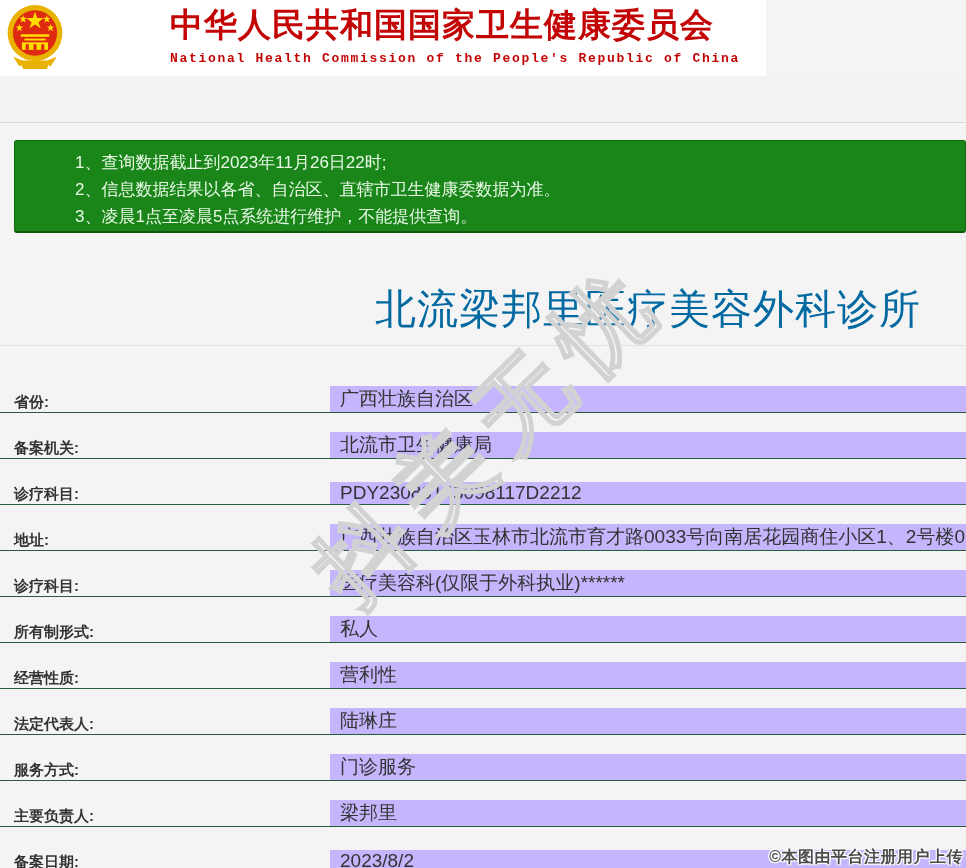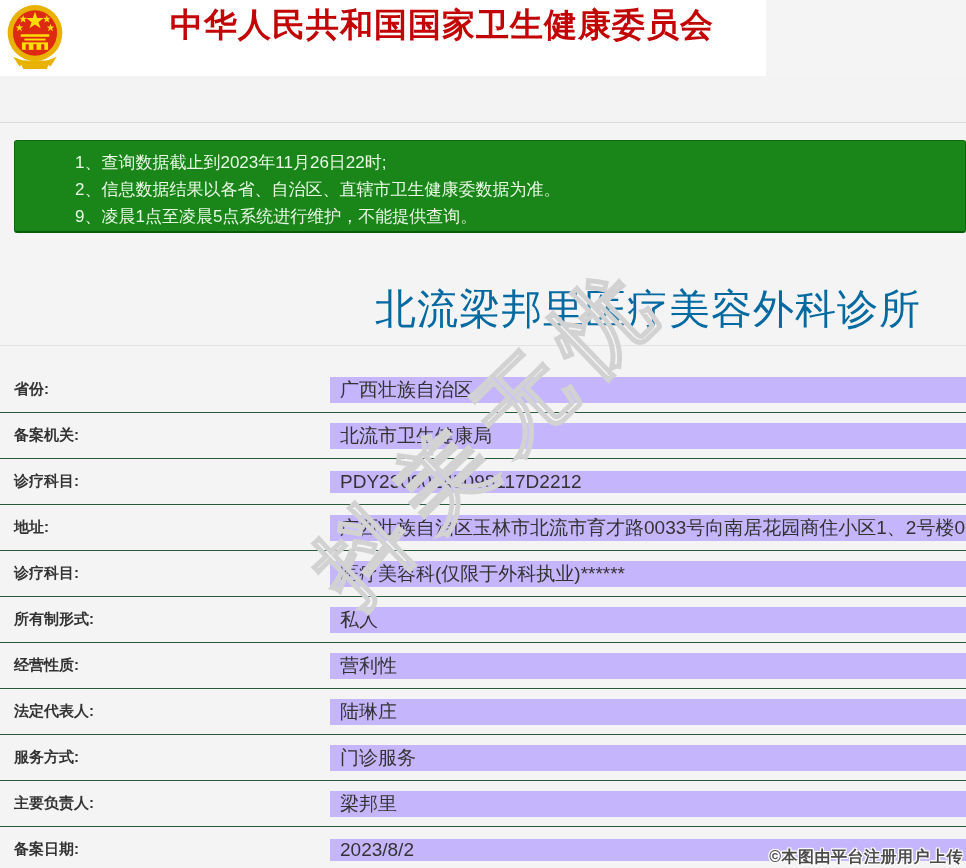--- a/index.html
+++ b/index.html
@@ -64,21 +64,21 @@
   .section-divider {
     position:absolute; left:0; top:345px; width:966px; height:1px;
     background:#e2e2e3;
   }
 
   
   .info-table {
     position:absolute; left:0; top:367px; width:966px;
   }
   .info-row {
-    display:flex; height:46px; align-items:center;
+    display:flex; height:46px; align-items:flex-end;
     border-bottom:1px solid #285a3c;
   }
   .info-label {
     width:330px; flex:0 0 330px;
     padding-left:14px;
     display:flex; align-items:center;
     font-size:15px; font-weight:bold; color:#333;
     background:transparent;
   }
   .info-value {
@@ -134,30 +134,31 @@
     <rect x="24" y="61" width="42" height="12" fill="#FFDE00"></rect>
     <rect x="30" y="64" width="5" height="9" fill="#DD2A10"></rect>
     <rect x="42.5" y="64" width="5" height="9" fill="#DD2A10"></rect>
     <rect x="55" y="64" width="5" height="9" fill="#DD2A10"></rect>
     <path d="M20 90 L70 90 L64 104 L26 104 Z" fill="#E9B200"></path>
     <path d="M10 84 L30 92 L20 100 Z" fill="#E9B200"></path>
     <path d="M80 84 L60 92 L70 100 Z" fill="#E9B200"></path>
   </svg>
   <div class="header-titles">
     <div class="title-cn">中华人民共和国国家卫生健康委员会</div>
+    <div class="title-en">National Health Commission of the People's Republic of China</div>
   </div>
 </div>
 
 <div class="top-strip"></div>
 <div class="top-divider"></div>
 
 <div class="notice">
   <div>1、查询数据截止到2023年11月26日22时;</div>
   <div>2、信息数据结果以各省、自治区、直辖市卫生健康委数据为准。</div>
-  <div>9、凌晨1点至凌晨5点系统进行维护，不能提供查询。</div>
+  <div>3、凌晨1点至凌晨5点系统进行维护，不能提供查询。</div>
 </div>
 
 <div class="result-title">北流梁邦里医疗美容外科诊所</div>
 <div class="section-divider"></div>
 
 <div class="info-table">
   <div class="info-row">
     <div class="info-label">省份:</div>
     <div class="info-value">广西壮族自治区</div>
   </div>

